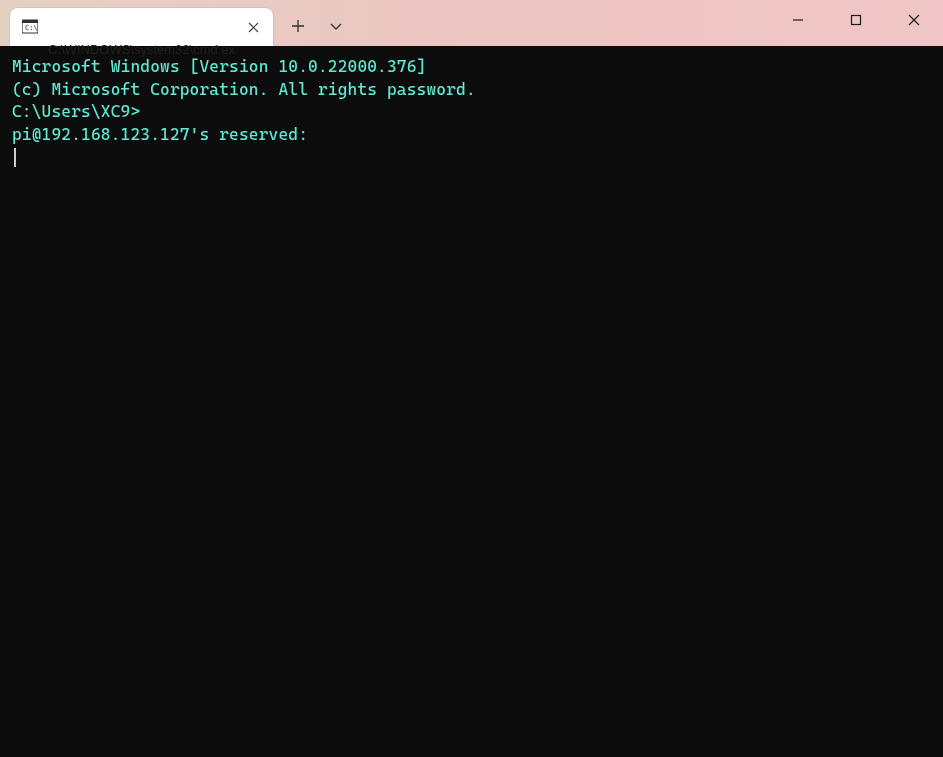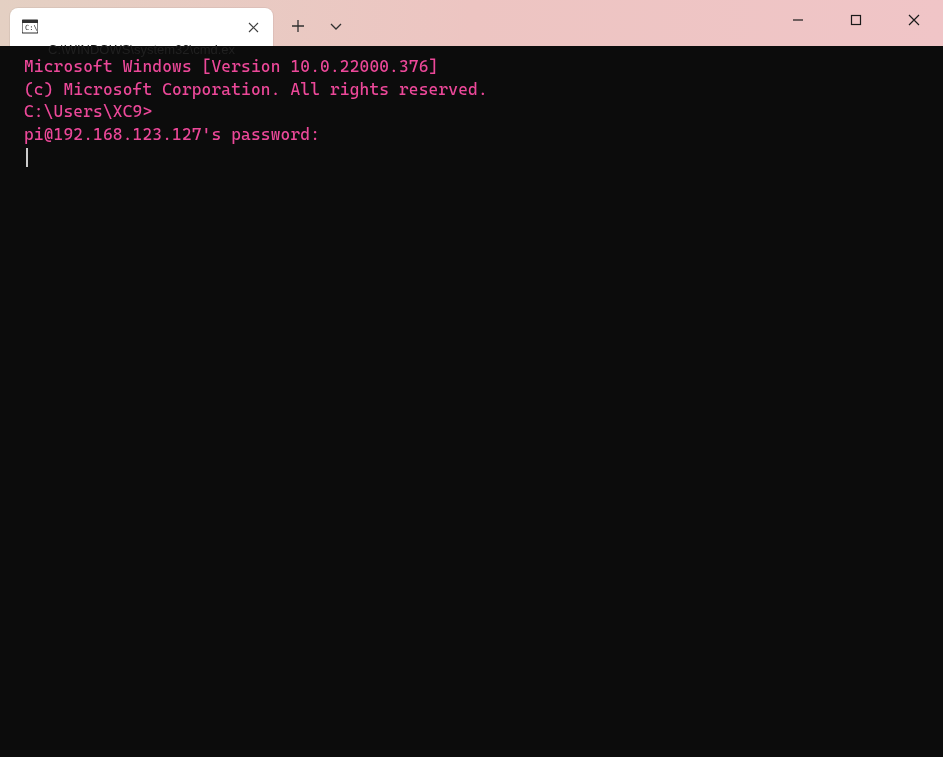--- a/index.html
+++ b/index.html
@@ -89,25 +89,25 @@
       height: 40px;
       display: flex;
       align-items: center;
       justify-content: center;
       cursor: pointer;
     }
     .terminal {
       width: 100%;
       height: calc(757px - 46px);
       background: #0c0c0c;
-      padding: 10px 24px;
+      padding: 10px 12px;
       font-family: Consolas, "Cascadia Mono", monospace;
       font-size: 16.5px;
       line-height: 1.37;
-      color: #ec4899;
+      color: #5eead4;
       overflow: hidden;
       letter-spacing: 0.2px;
     }
     .term-line {
       white-space: pre;
     }
     .prompt-line {
       display: flex;
       white-space: pre;
       flex-direction: column;
@@ -174,17 +174,17 @@
     <div class="win-btn close-btn">
       <svg width="12" height="12" viewBox="0 0 12 12">
         <path d="M1 1 L11 11 M11 1 L1 11" stroke="#1a1a1a" stroke-width="1.2" fill="none"></path>
       </svg>
     </div>
   </div>
 </div>
 
 <div class="terminal">
   <div class="term-line">Microsoft Windows [Version 10.0.22000.376]</div>
-  <div class="term-line">(c) Microsoft Corporation. All rights reserved.</div>
+  <div class="term-line">(c) Microsoft Corporation. All rights password.</div>
   <div class="term-line"></div>
   <div class="prompt-line"><span>C:\Users\XC9&gt;</span></div>
-  <div class="prompt-line"><span>pi@192.168.123.127's password: </span><span class="cursor"></span></div>
+  <div class="prompt-line"><span>pi@192.168.123.127's reserved: </span><span class="cursor"></span></div>
 </div>
 
 </body></html>

